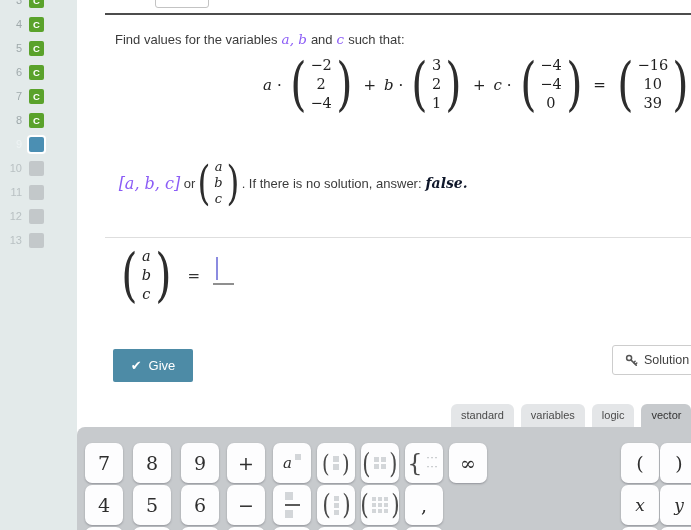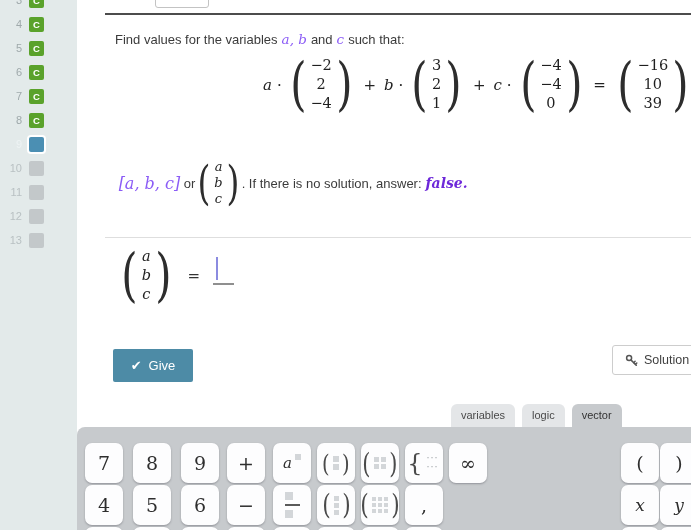--- a/index.html
+++ b/index.html
@@ -36,21 +36,21 @@
   .bp{font-family:"DejaVu Serif",serif;line-height:0.92;transform:scaleX(.72);color:#2d2d2d;}
   .v-lg .bp{font-size:58px;} .v-md .bp{font-size:46px;} .v-an .bp{font-size:58px;}
   .vcol{display:flex;flex-direction:column;align-items:center;padding:0 1px;}
   .ventry{font-family:"DejaVu Serif",serif;font-size:14.5px;line-height:19px;color:#1f1f1f;}
   .v-md .ventry{font-size:13px;line-height:16px;}
   .it{font-style:italic;}
 
   #instruction{position:absolute;left:115px;top:147px;height:72px;display:flex;align-items:center;
                font-size:13px;color:#3b3b3b;white-space:nowrap;}
   #instruction .m{font-size:16px;}
-  .false-w{font-family:"DejaVu Serif",serif;font-style:italic;font-weight:bold;font-size:14px;color:#6d28d9;margin-left:4px;}
+  .false-w{font-family:"DejaVu Serif",serif;font-style:italic;font-weight:bold;font-size:14px;color:#0f172a;margin-left:4px;}
 
   #answer{position:absolute;left:118px;top:247px;display:flex;align-items:center;}
   .ans-eq{font-family:"DejaVu Serif",serif;font-size:15px;margin:0 13px;color:#333;}
   .ans-input{position:relative;width:26px;height:52px;}
   .caret{position:absolute;left:3px;top:7px;width:2px;height:23px;background:var(--cursor);}
   .uline{position:absolute;left:0;top:33px;width:21px;height:2px;background:#8f8f8f;}
 
   #check-button{position:absolute;left:113px;top:349px;width:80px;height:33px;border:none;
                 background:var(--check-bg);color:#fff;font-size:13px;font-family:"Liberation Sans",sans-serif;
                 display:flex;align-items:center;justify-content:center;gap:7px;border-radius:2px;cursor:pointer;}
@@ -248,20 +248,21 @@
         <circle cx="4.1" cy="4.1" r="2.5"></circle>
         <path d="M6.1 6.1 L11.3 11.3"></path>
         <path d="M8.7 8.7 L10.1 7.3"></path>
         <path d="M10.4 10.4 L11.8 9"></path>
       </svg>
     </span>
     <span>Solution</span>
   </button>
 
   <div id="kb-tabs">
+      <div class="kb-tab">standard</div>
       <div class="kb-tab">variables</div>
       <div class="kb-tab">logic</div>
       <div class="kb-tab active">vector</div>
     </div>
   <div id="kb-panel">
       <div class="kb-key t-txt" style="left: 8px; top: 16px;">
         <span class="k-label">7</span>
       </div>
       <div class="kb-key t-txt" style="left: 56px; top: 16px;">
         <span class="k-label">8</span>

